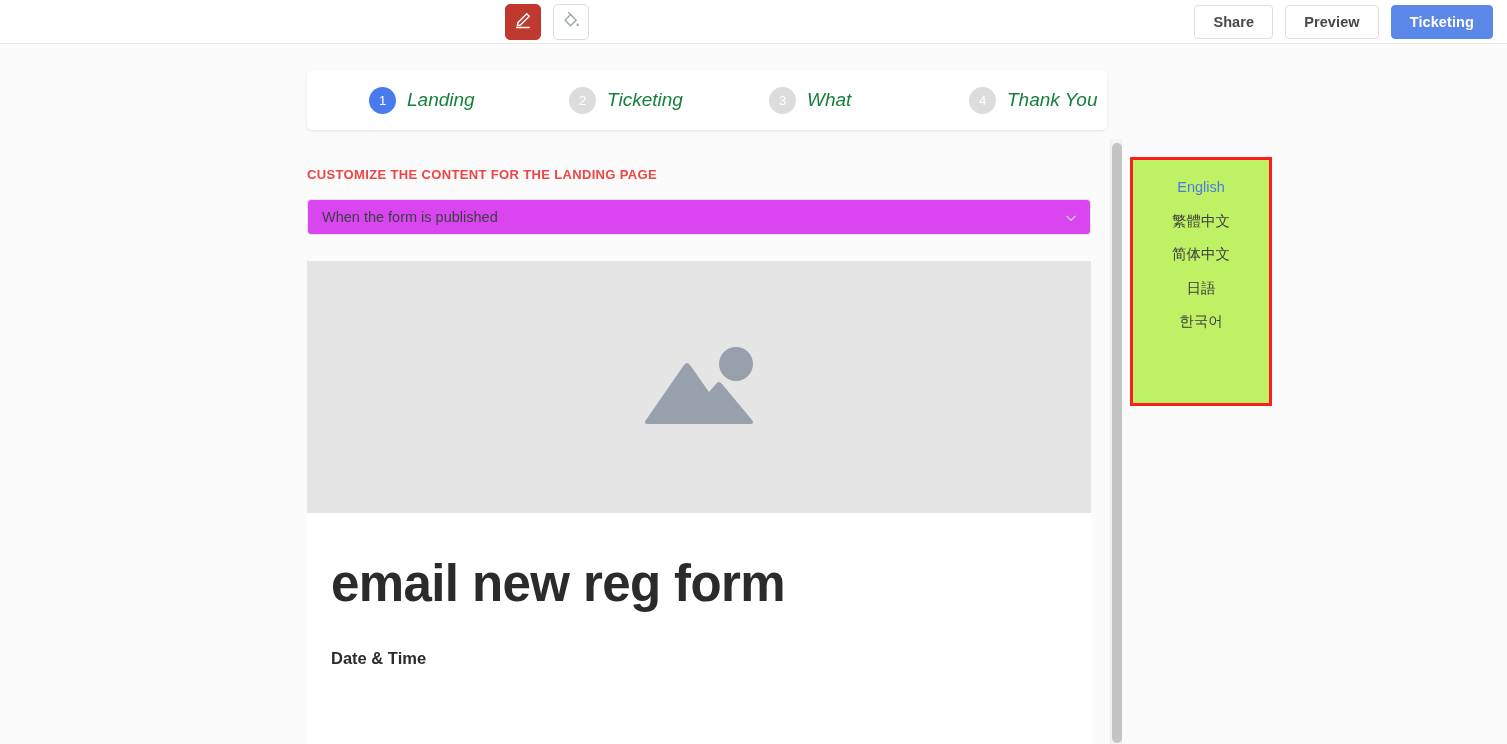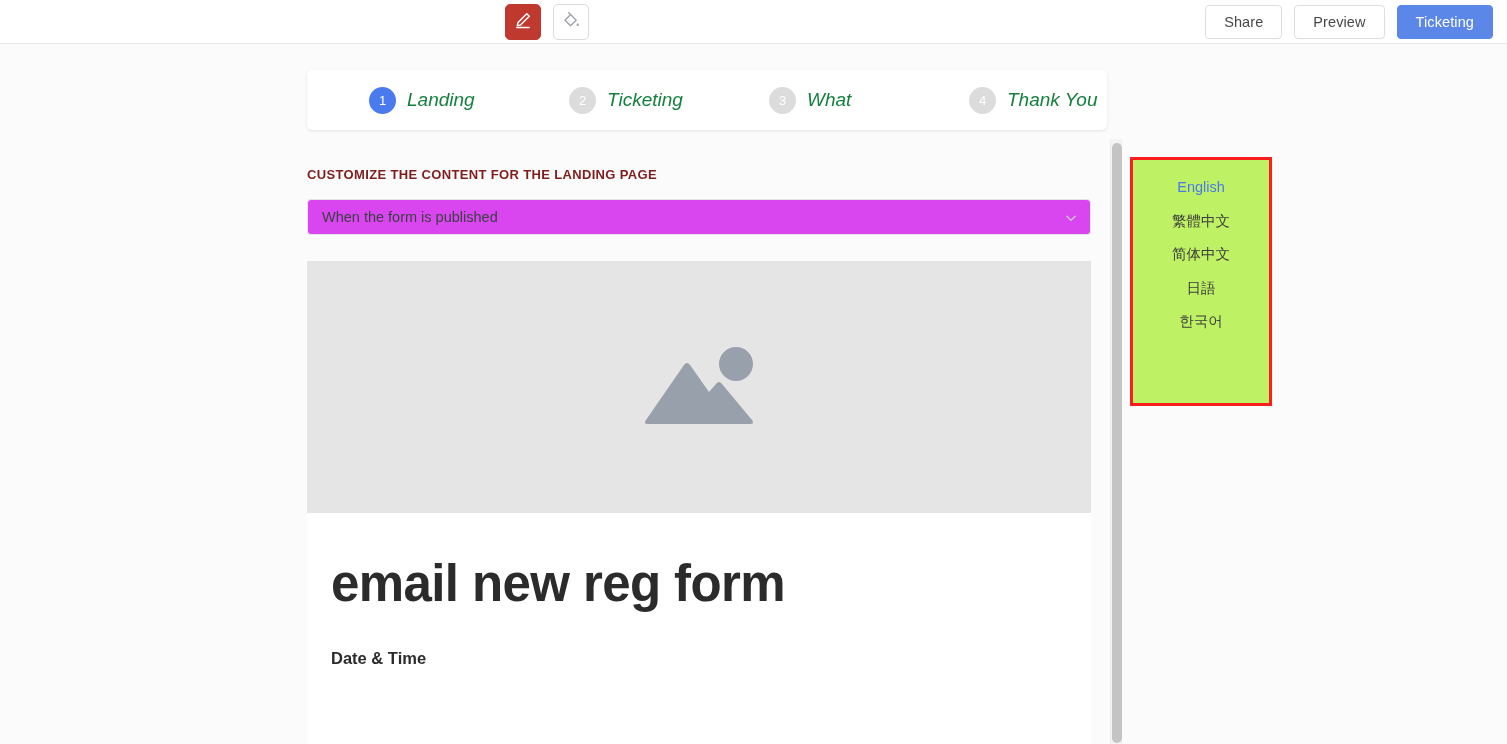--- a/index.html
+++ b/index.html
@@ -58,21 +58,21 @@
     top: 5px;
     display: flex;
     gap: 12px;
     align-items: center;
   }
   .hbtn {
     height: 34px;
     padding: 0 18px;
     border-radius: 4px;
     font-size: 14.5px;
-    font-weight: normal;
+    font-weight: bold;
     display: flex;
     align-items: center;
     justify-content: center;
     box-sizing: border-box;
     cursor: pointer;
     letter-spacing: .1px;
   }
   .hbtn.ghost {
     background: #ffffff;
     border: 1px solid #dedede;
@@ -133,21 +133,21 @@
     font-style: italic;
   }
 
   
   .section-label {
     position: absolute;
     left: 307px;
     top: 167px;
     font-size: 13px;
     font-weight: bold;
-    color: #7f1d1d;
+    color: #ef4444;
     letter-spacing: .35px;
   }
   .select-box {
     position: absolute;
     left: 307px;
     top: 199px;
     width: 784px;
     height: 36px;
     background: #d946ef;
     border: 1px solid #e2e4e8;

